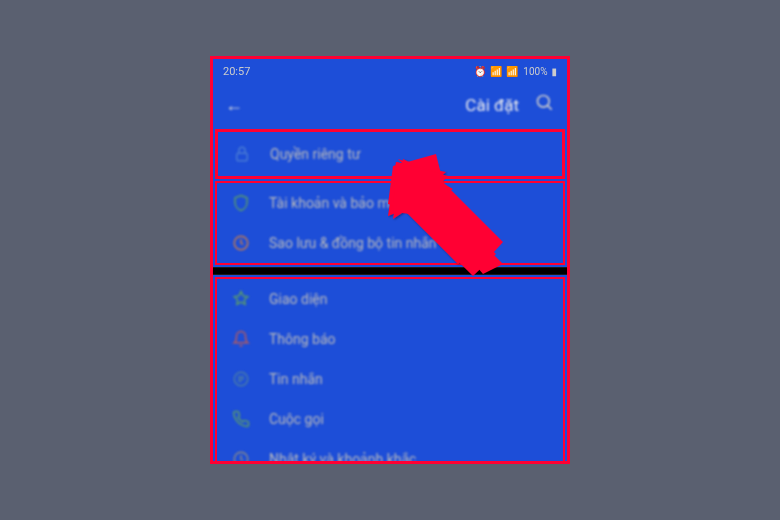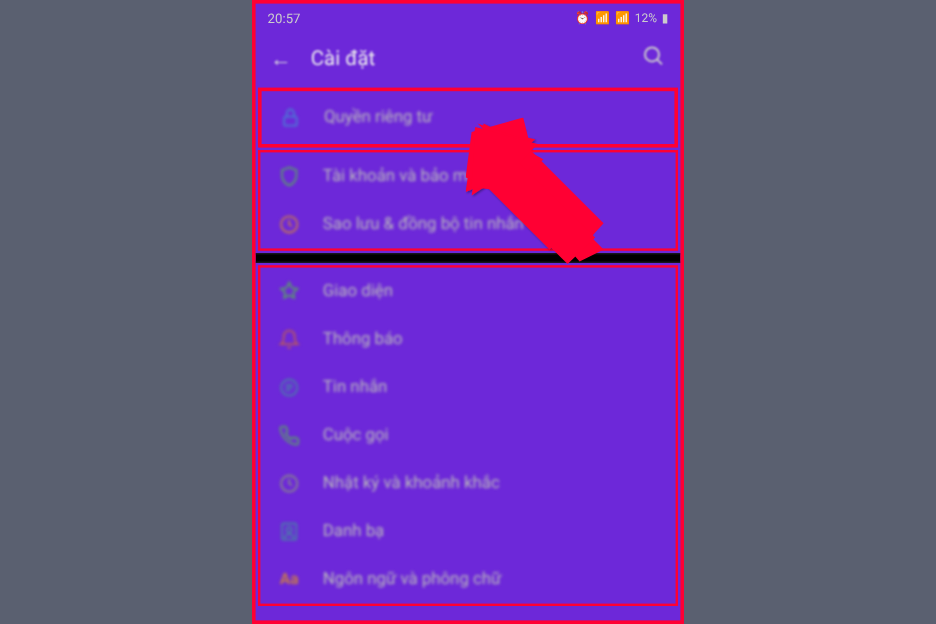--- a/index.html
+++ b/index.html
@@ -8,25 +8,26 @@
       height: 520px;
       background: #5a6070;
       display: flex;
       justify-content: center;
       align-items: center;
       font-family: -apple-system, BlinkMacSystemFont, 'Segoe UI', Roboto, sans-serif;
       overflow: hidden;
     }
     .phone-frame {
       width: 360px;
-      height: 520px;
-      background: #6d28d9;
+      height: 408px;
+      background: #1d4ed8;
       border: 3px solid #ff0033;
       position: relative;
       overflow: hidden;
+      text-align: right;
     }
     .status-bar {
       height: 24px;
       display: flex;
       justify-content: space-between;
       align-items: center;
       padding: 0 10px;
       color: #ccc;
       font-size: 11px;
       filter: blur(0.5px);
@@ -109,21 +110,21 @@
 <body>
 
 <div class="phone-frame">
 
   <div class="status-bar">
     <span>20:57</span>
     <div class="status-right">
       <span>⏰</span>
       <span>📶</span>
       <span>📶</span>
-      <span>12%</span>
+      <span>100%</span>
       <span>▮</span>
     </div>
   </div>
 
   <div class="header-bar">
     <span class="back-arrow">←</span>
     <span class="header-title">Cài đặt</span>
     <span class="search-icon">
       <svg width="20" height="20" viewBox="0 0 24 24" fill="none" stroke="#ccc" stroke-width="2">
           <circle cx="10" cy="10" r="7"></circle>

